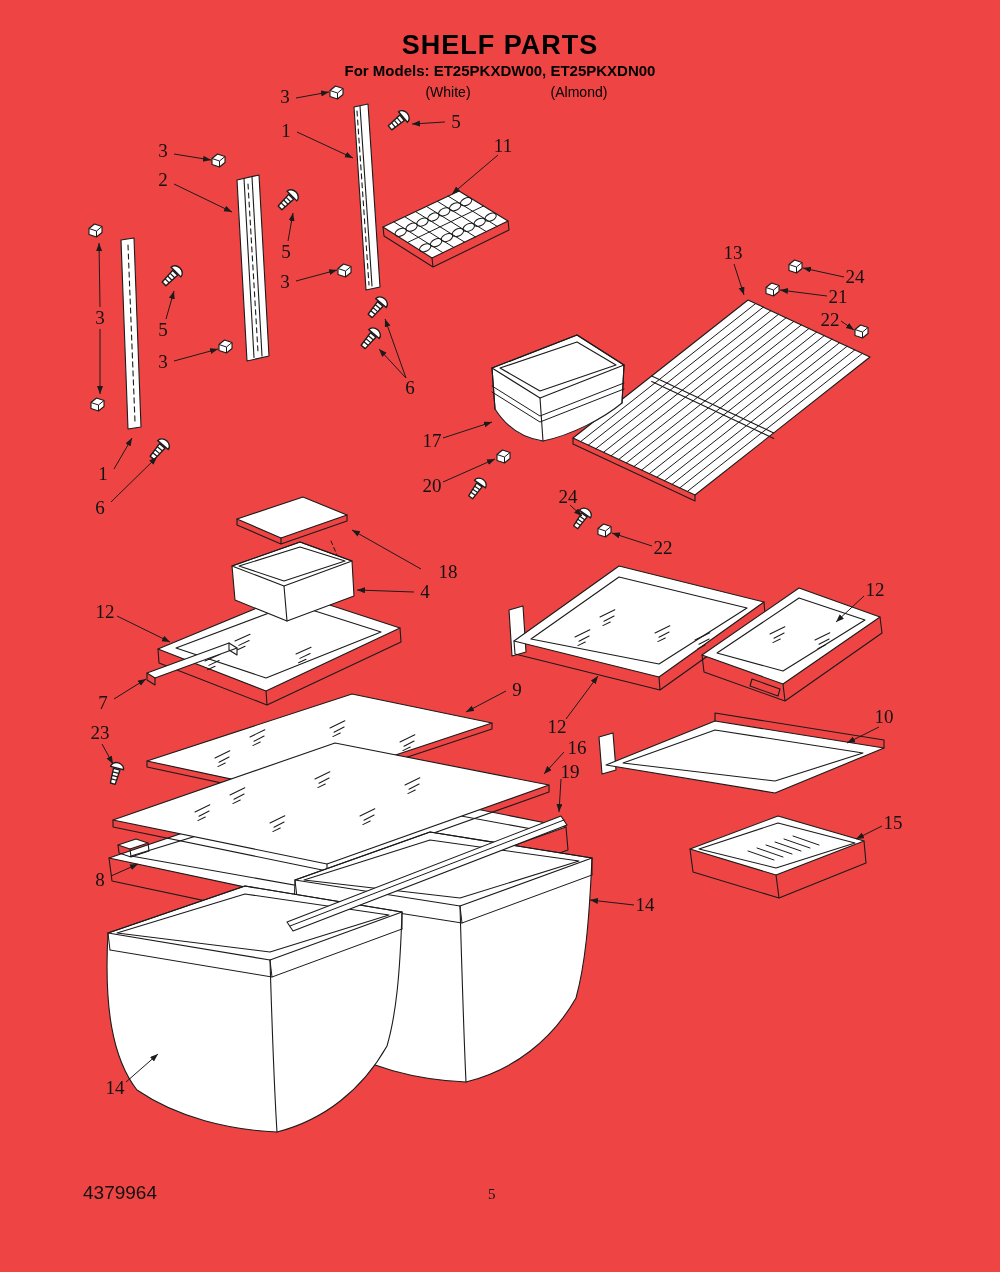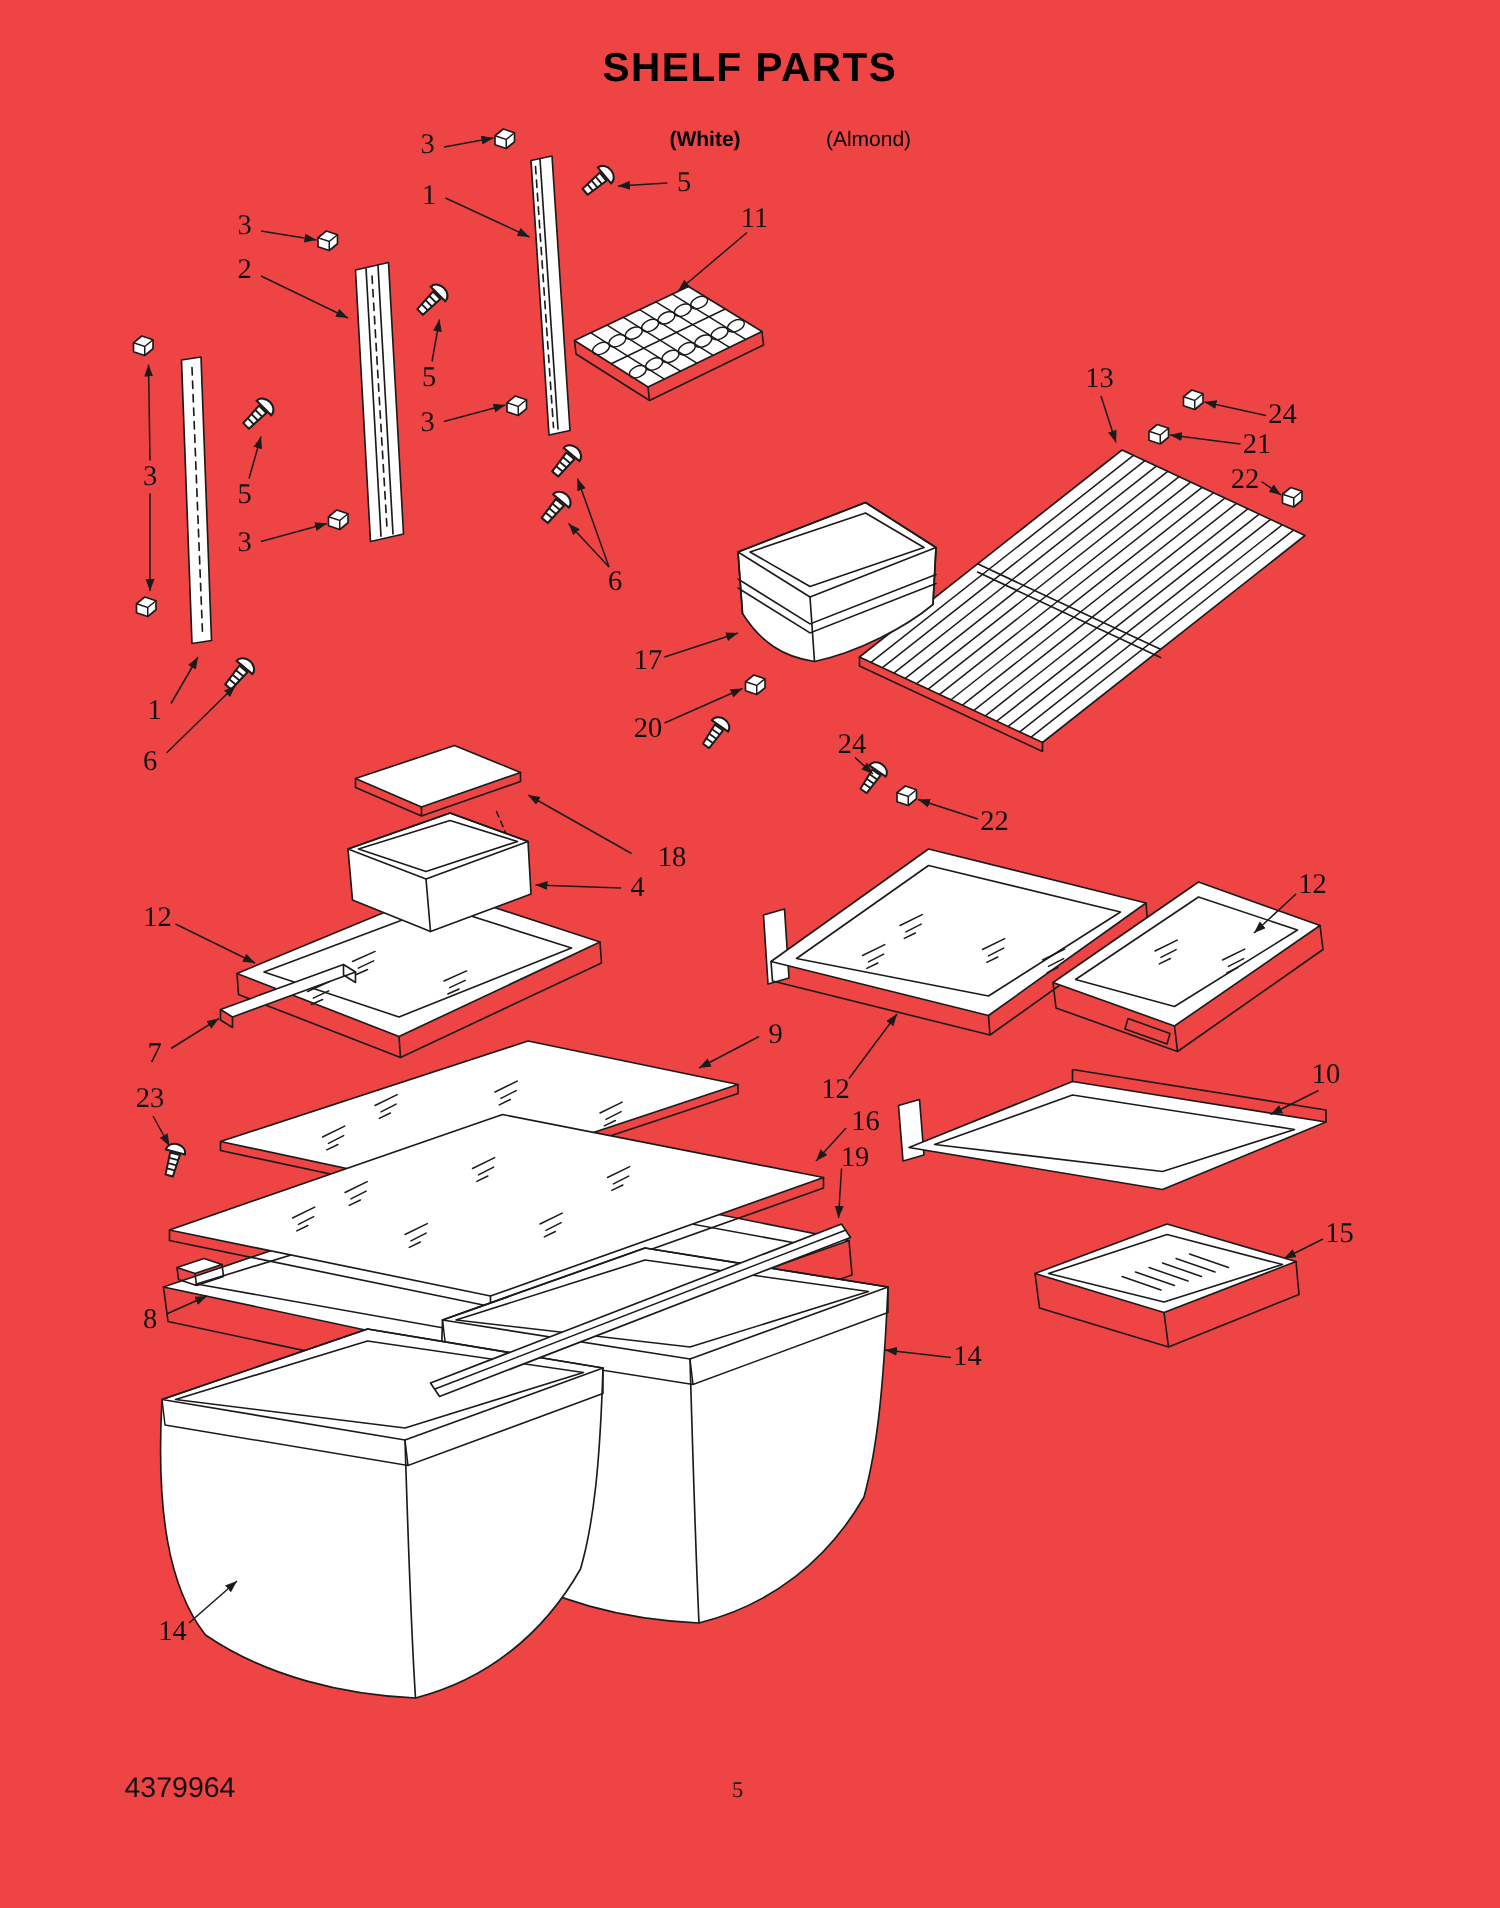--- a/index.html
+++ b/index.html
@@ -1,38 +1,39 @@
 <!DOCTYPE html>
 <html><head>
 <meta charset="utf-8">
 <style>
   html,body{margin:0;padding:0;background:#ffffff;}
   .page{position:relative;width:1000px;height:1272px;background:#ef4444;font-family:"Liberation Sans",sans-serif;overflow:hidden;}
   .title{position:absolute;top:30px;left:0;width:100%;text-align:center;font-size:27px;font-weight:bold;letter-spacing:1px;color:#000;}
   .models{position:absolute;top:62px;left:0;width:100%;text-align:center;font-size:15px;font-weight:bold;color:#000;}
   .variant{position:absolute;top:84px;transform:translateX(-50%);font-size:14px;color:#000;}
-  .variant.white{left:470px;font-weight:bold;}
+  .variant.white{left:448px;}
   .variant.almond{left:579px;}
   .callout{position:absolute;transform:translate(-50%,-50%);font-family:"Liberation Serif",serif;font-size:19px;color:#111;white-space:nowrap;}
   .docnum{position:absolute;left:83px;top:1182px;font-size:19px;color:#111;font-family:"Liberation Sans",sans-serif;}
   .pagenum{position:absolute;left:488px;top:1186px;font-size:15px;color:#111;font-family:"Liberation Serif",serif;}
   svg{position:absolute;left:0;top:0;}
   .ln{stroke:#1b1b1b;stroke-width:1.1;fill:none;stroke-linecap:round;stroke-linejoin:round;}
   .th{stroke:#1b1b1b;stroke-width:1;fill:none;stroke-linecap:round;}
   .fw{stroke:#1b1b1b;stroke-width:1.1;fill:#fff;stroke-linejoin:round;}
   .dash{stroke-dasharray:5 4;}
   .dsh2{stroke-dasharray:4 3;}
   .leader{stroke:#1b1b1b;stroke-width:1;fill:none;marker-end:url(#arw);}
 </style>
 </head>
 <body>
 
 <div class="page">
 
   <div class="title">SHELF PARTS</div>
+  <div class="models">For Models: ET25PKXDW00, ET25PKXDN00</div>
   <div class="variant white">(White)</div>
   <div class="variant almond">(Almond)</div>
 
   <svg width="1000" height="1272" viewBox="0 0 1000 1272">
     <defs>
       <marker id="arw" markerWidth="9" markerHeight="8" refX="8" refY="3" orient="auto">
         <path d="M0,0 L8,3 L0,6 Z" fill="#1b1b1b"></path>
       </marker>
       <g id="screw">
         <path d="M-5.5,0 A5.5,4.5 0 0 1 5.5,0 Z" fill="#fff" stroke="#1b1b1b" stroke-width="1.1"></path>

